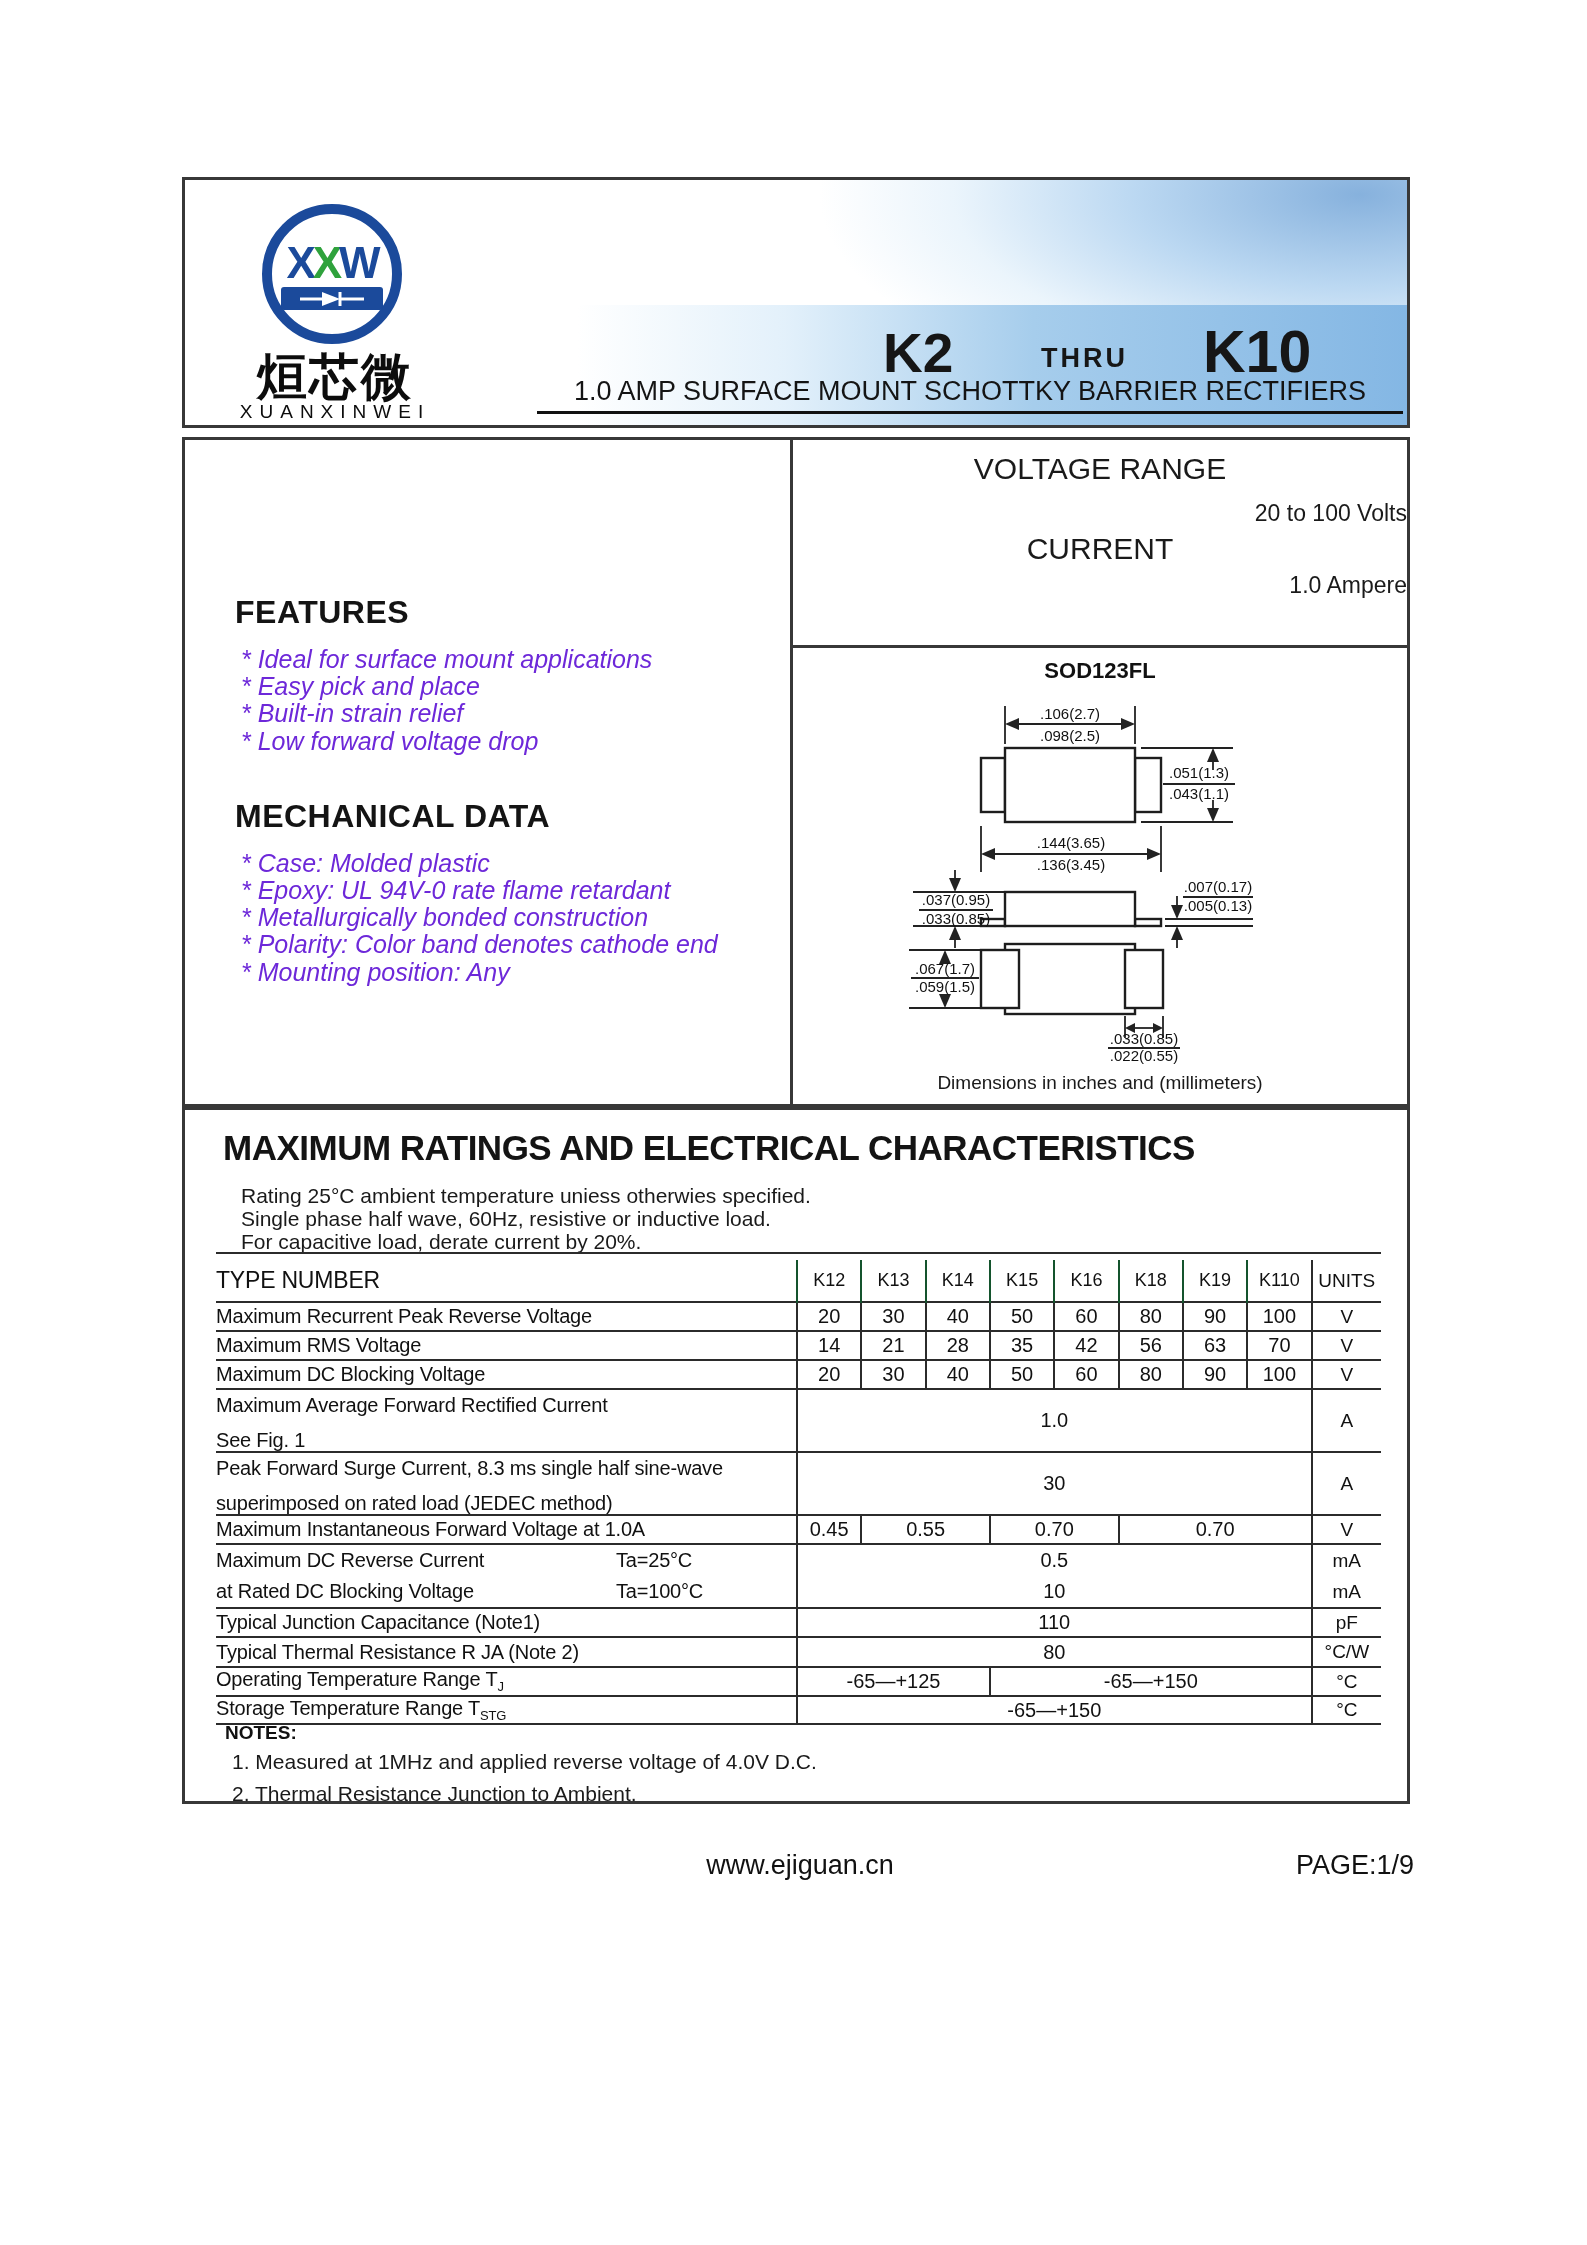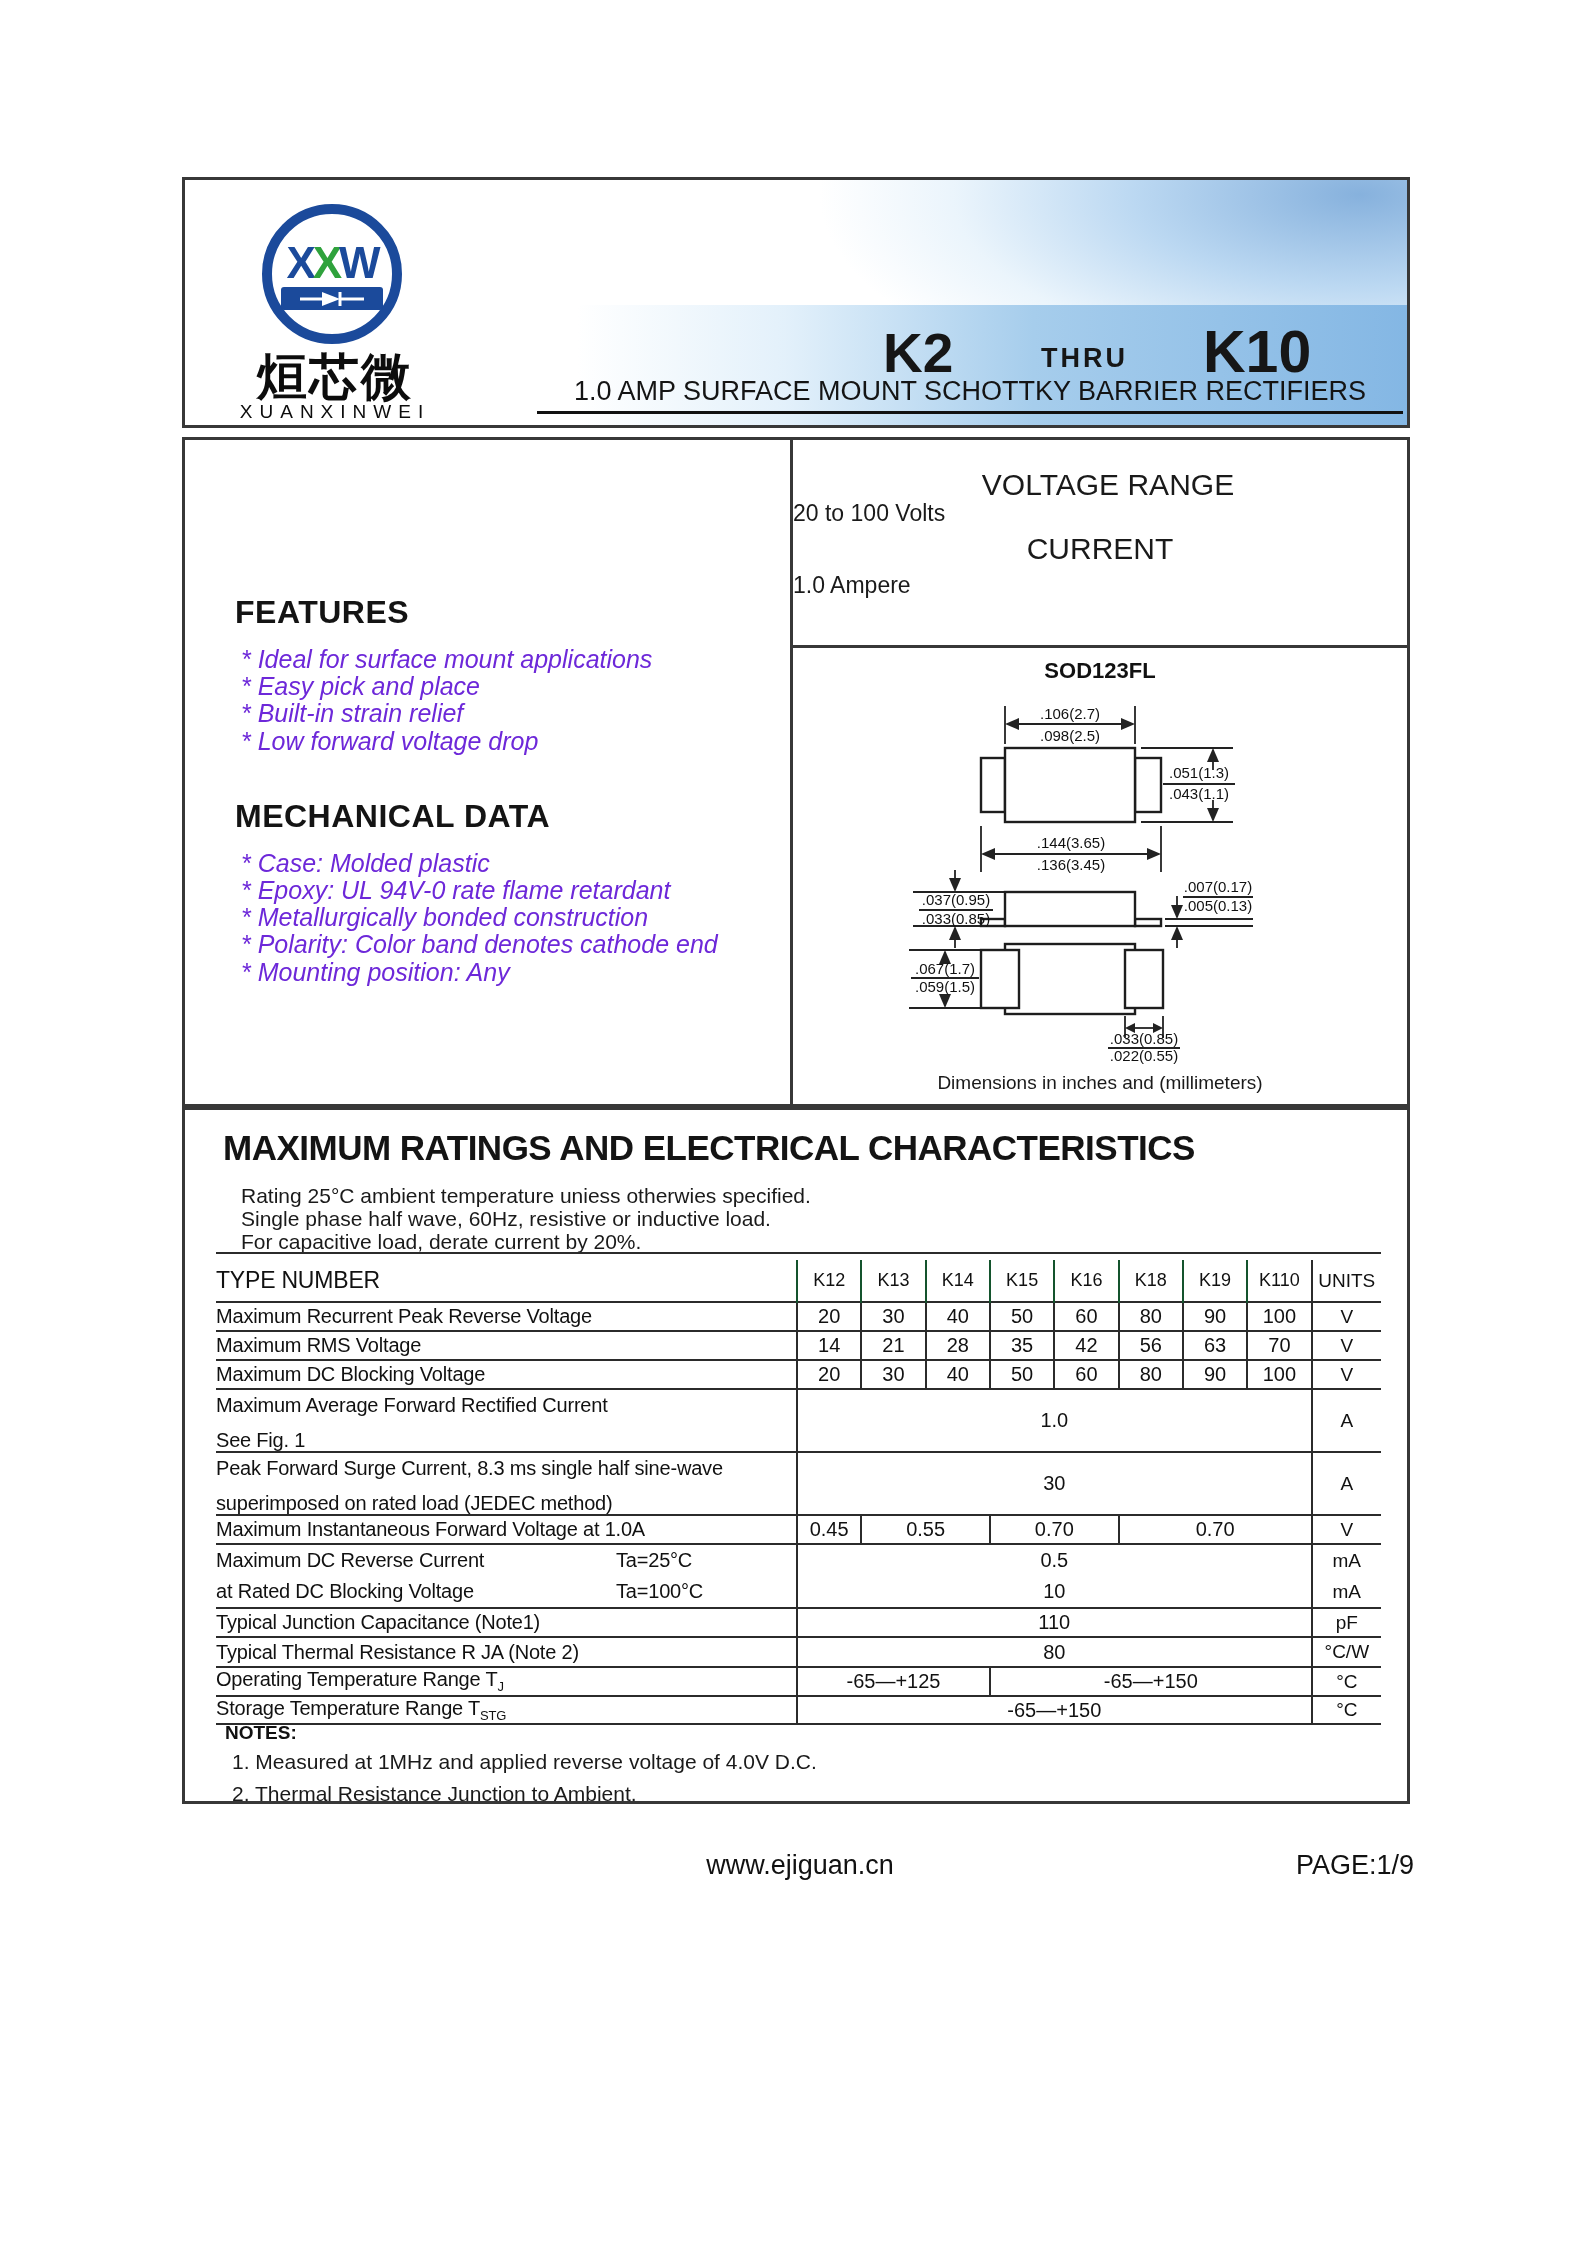--- a/index.html
+++ b/index.html
@@ -37,21 +37,21 @@
 
   
   #content-box { left:182px; top:437px; width:1228px; height:670px; }
   .col-left  { position:absolute; left:0; top:0; width:605px; height:664px; }
   .col-right { position:absolute; left:605px; top:0; width:617px; height:664px; border-left:3px solid #383838; box-sizing:border-box; }
 
   .sec-title { position:absolute; font-size:32px; font-weight:bold; color:#141414; letter-spacing:0.5px; }
   .li { position:absolute; font-size:25px; color:#6d28d9; white-space:nowrap;font-style:italic; }
 
   .sum-line-big   { position:absolute; width:100%; text-align:center; font-size:30px; color:#1a1a1a; }
-  .sum-line-small { position:absolute; width:100%; text-align:left; font-size:23px; color:#1a1a1a; }
+  .sum-line-small { position:absolute; width:100%; text-align:right; font-size:23px; color:#1a1a1a; }
 
   .pkg-panel { position:absolute; left:0; top:205px; width:100%; height:459px; border-top:3px solid #383838; box-sizing:border-box; }
   .pkg-name { position:absolute; top:10px; width:100%; text-align:center; font-size:22px; font-weight:bold; }
   .pkg-svg { position:absolute; left:12px; top:38px; }
   .pkg-caption { position:absolute; top:424px; width:100%; text-align:center; font-size:19px; color:#1a1a1a; }
   .dim-label { font-size:15px; fill:#111; }
 
   
   #ratings-box { left:182px; top:1107px; width:1228px; height:697px; }
   .ratings-title { position:absolute; left:38px; top:18px; font-size:35px; font-weight:bold; letter-spacing:-0.5px; color:#141414; }
@@ -128,21 +128,21 @@
 
       <div class="sec-title" style="left:50px; top:358px;">MECHANICAL DATA</div>
       <div class="li" style="left:56px; top:409px;">* Case: Molded plastic</div>
       <div class="li" style="left:56px; top:436px;">* Epoxy: UL 94V-0 rate flame retardant</div>
       <div class="li" style="left:56px; top:463px;">* Metallurgically bonded construction</div>
       <div class="li" style="left:56px; top:490px;">* Polarity: Color band denotes cathode end</div>
       <div class="li" style="left:56px; top:518px;">* Mounting position: Any</div>
     </div>
 
     <div class="col-right">
-      <div class="sum-line-big" style="top:28px;margin-left:8px;">VOLTAGE RANGE</div>
+      <div class="sum-line-big" style="top:12px;">VOLTAGE RANGE</div>
       <div class="sum-line-small" style="top:60px;">20 to 100 Volts</div>
       <div class="sum-line-big" style="top:92px;">CURRENT</div>
       <div class="sum-line-small" style="top:132px;">1.0 Ampere</div>
 
       <div class="pkg-panel">
         <div class="pkg-name">SOD123FL</div>
 
         <svg class="pkg-svg" width="590" height="380" viewBox="0 0 590 380">
           <g stroke="#222" stroke-width="1.8" fill="none">
 

